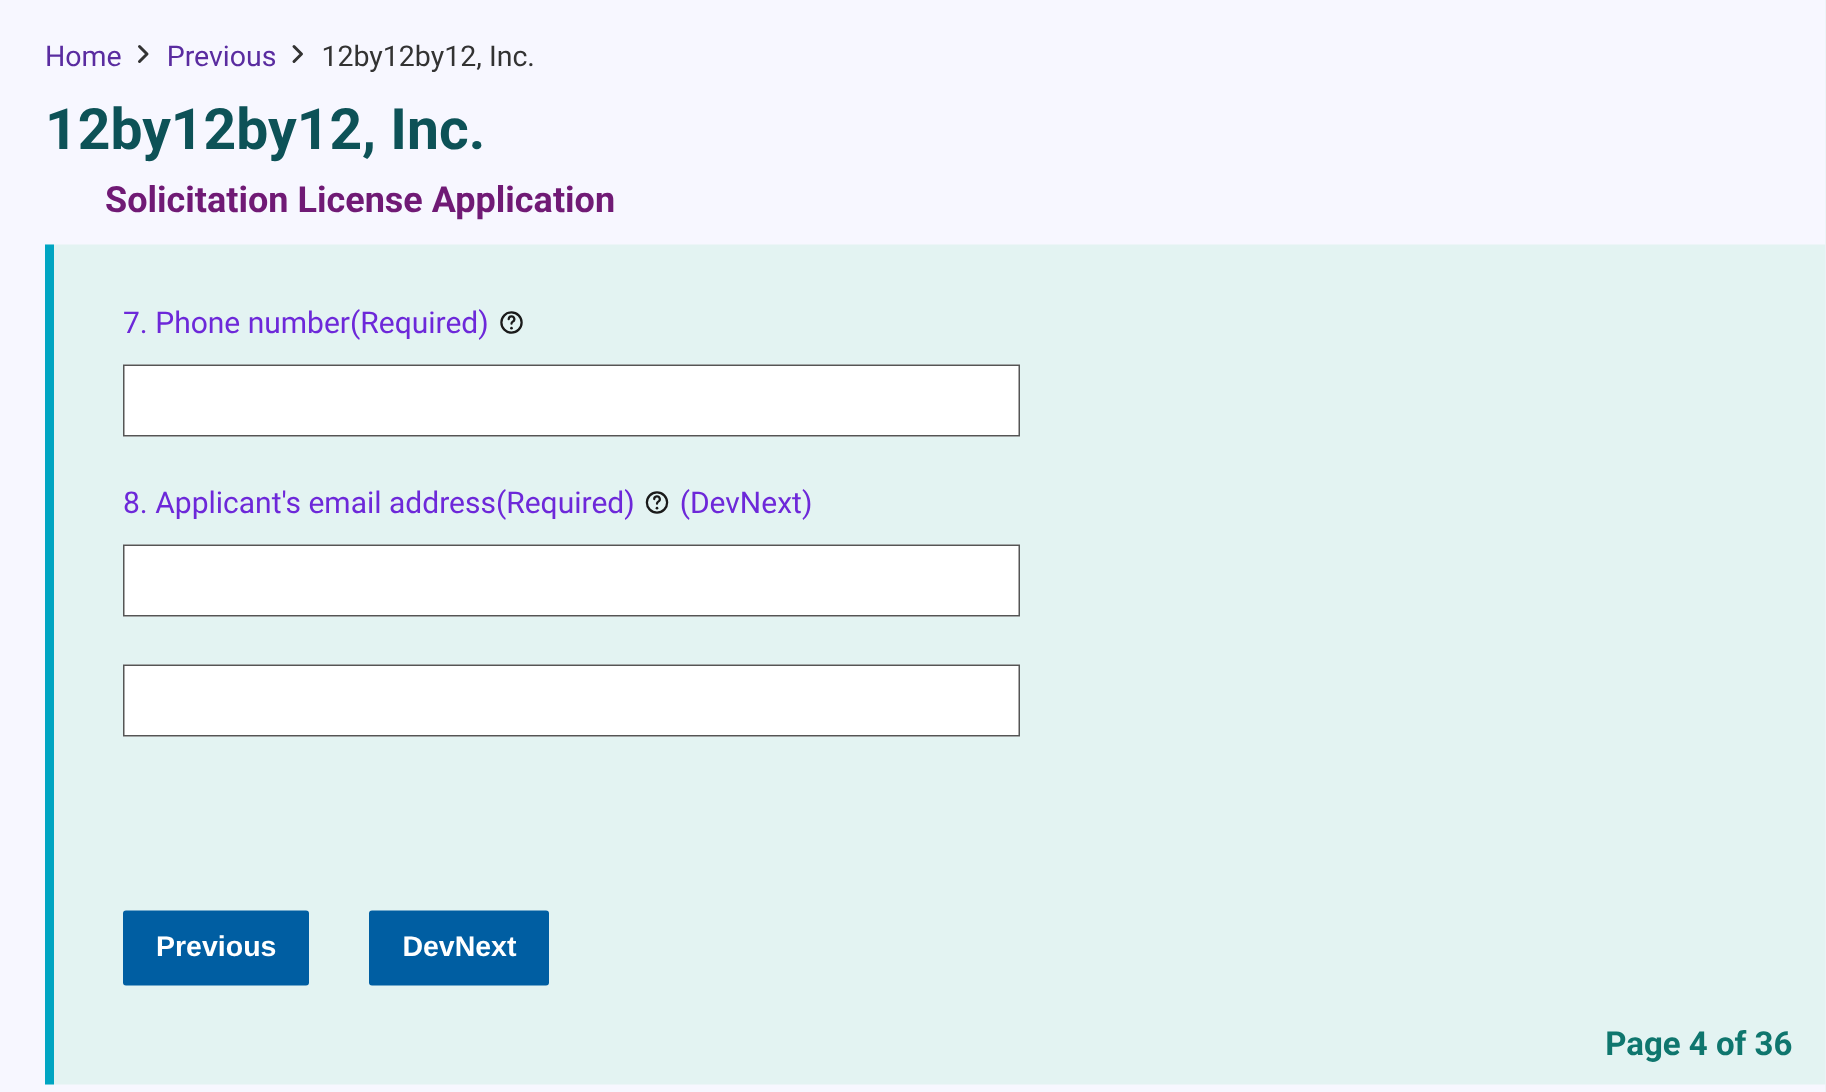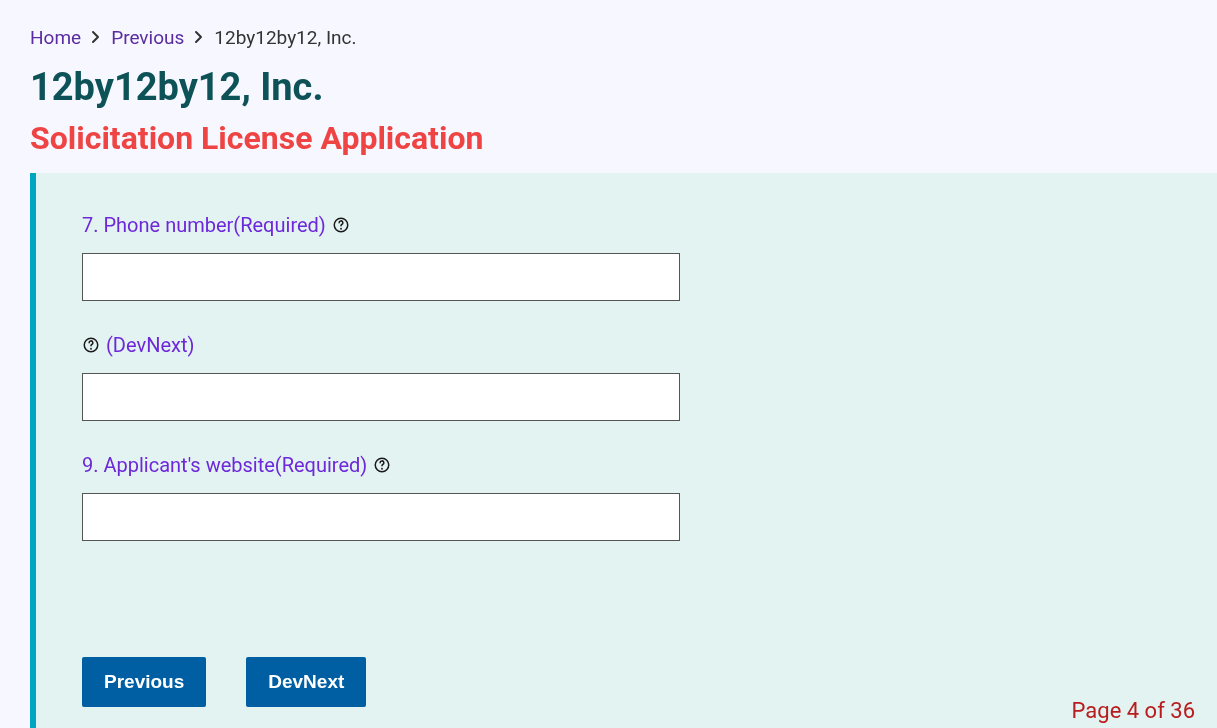--- a/index.html
+++ b/index.html
@@ -36,24 +36,25 @@
     .header {
       padding: 0 30px 16px 30px;
     }
     .page-title {
       font-size: 38px;
       font-weight: 700;
       color: #0d5257;
       line-height: 1.2;
     }
     .page-subtitle {
-      font-size: 32px;
+      font-size: 24px;
       font-weight: 700;
-      color: #ef4444;
+      color: #701a75;
       margin-top: 8px;
+      margin-left: 40px;
     }
     .form-panel {
       margin-left: 30px;
       background: #e3f3f2;
       border-left: 6px solid #00a5c2;
       padding: 40px 46px 30px 46px;
       min-height: 560px;
       position: relative;
     }
     .form-group {
@@ -106,22 +107,22 @@
       margin-top: 36px;
     }
     .btn-devnext {
       margin-left: 12px;
     }
     .page-indicator {
       position: absolute;
       right: 22px;
       bottom: 14px;
       font-size: 22px;
-      font-weight: 400;
-      color: #b91c1c;
+      font-weight: 700;
+      color: #0f766e;
     }
   </style>
 </head>
 <body>
 
 <nav class="breadcrumb">
   <a href="#">Home</a>
   <span class="breadcrumb-sep">
     <svg width="10" height="14" viewBox="0 0 10 14" fill="none">
         <path d="M2 2 L7 7 L2 12" stroke="#333" stroke-width="2" fill="none" stroke-linecap="round" stroke-linejoin="round"></path>
@@ -152,43 +153,34 @@
             <path d="M9.5 9a2.5 2.5 0 1 1 3.5 2.3c-.8.4-1 .9-1 1.7" stroke="#1a1a1a" stroke-width="2" stroke-linecap="round"></path>
             <circle cx="12" cy="17" r="1.2" fill="#1a1a1a"></circle>
           </svg>
       </span>
     </label>
     <input type="text" class="form-input" value="" style="">
   </div>
 
   <div class="form-group">
     <label class="form-label">
+      <span>8. Applicant's email address(Required)</span>
       <span class="help-icon">
         <svg viewBox="0 0 24 24" fill="none">
             <circle cx="12" cy="12" r="9" stroke="#1a1a1a" stroke-width="2"></circle>
             <path d="M9.5 9a2.5 2.5 0 1 1 3.5 2.3c-.8.4-1 .9-1 1.7" stroke="#1a1a1a" stroke-width="2" stroke-linecap="round"></path>
             <circle cx="12" cy="17" r="1.2" fill="#1a1a1a"></circle>
           </svg>
       </span>
       <span>(DevNext)</span>
     </label>
     <input type="text" class="form-input" value="" style="">
   </div>
 
   <div class="form-group">
-    <label class="form-label">
-      <span>9. Applicant's website(Required)</span>
-      <span class="help-icon">
-        <svg viewBox="0 0 24 24" fill="none">
-            <circle cx="12" cy="12" r="9" stroke="#1a1a1a" stroke-width="2"></circle>
-            <path d="M9.5 9a2.5 2.5 0 1 1 3.5 2.3c-.8.4-1 .9-1 1.7" stroke="#1a1a1a" stroke-width="2" stroke-linecap="round"></path>
-            <circle cx="12" cy="17" r="1.2" fill="#1a1a1a"></circle>
-          </svg>
-      </span>
-    </label>
     <input type="text" class="form-input" value="" style="">
   </div>
 
   <div class="button-row">
     <button class="btn">Previous</button>
     <button class="btn btn-devnext">DevNext</button>
   </div>
 
   <div class="page-indicator">Page 4 of 36</div>
 </div>

